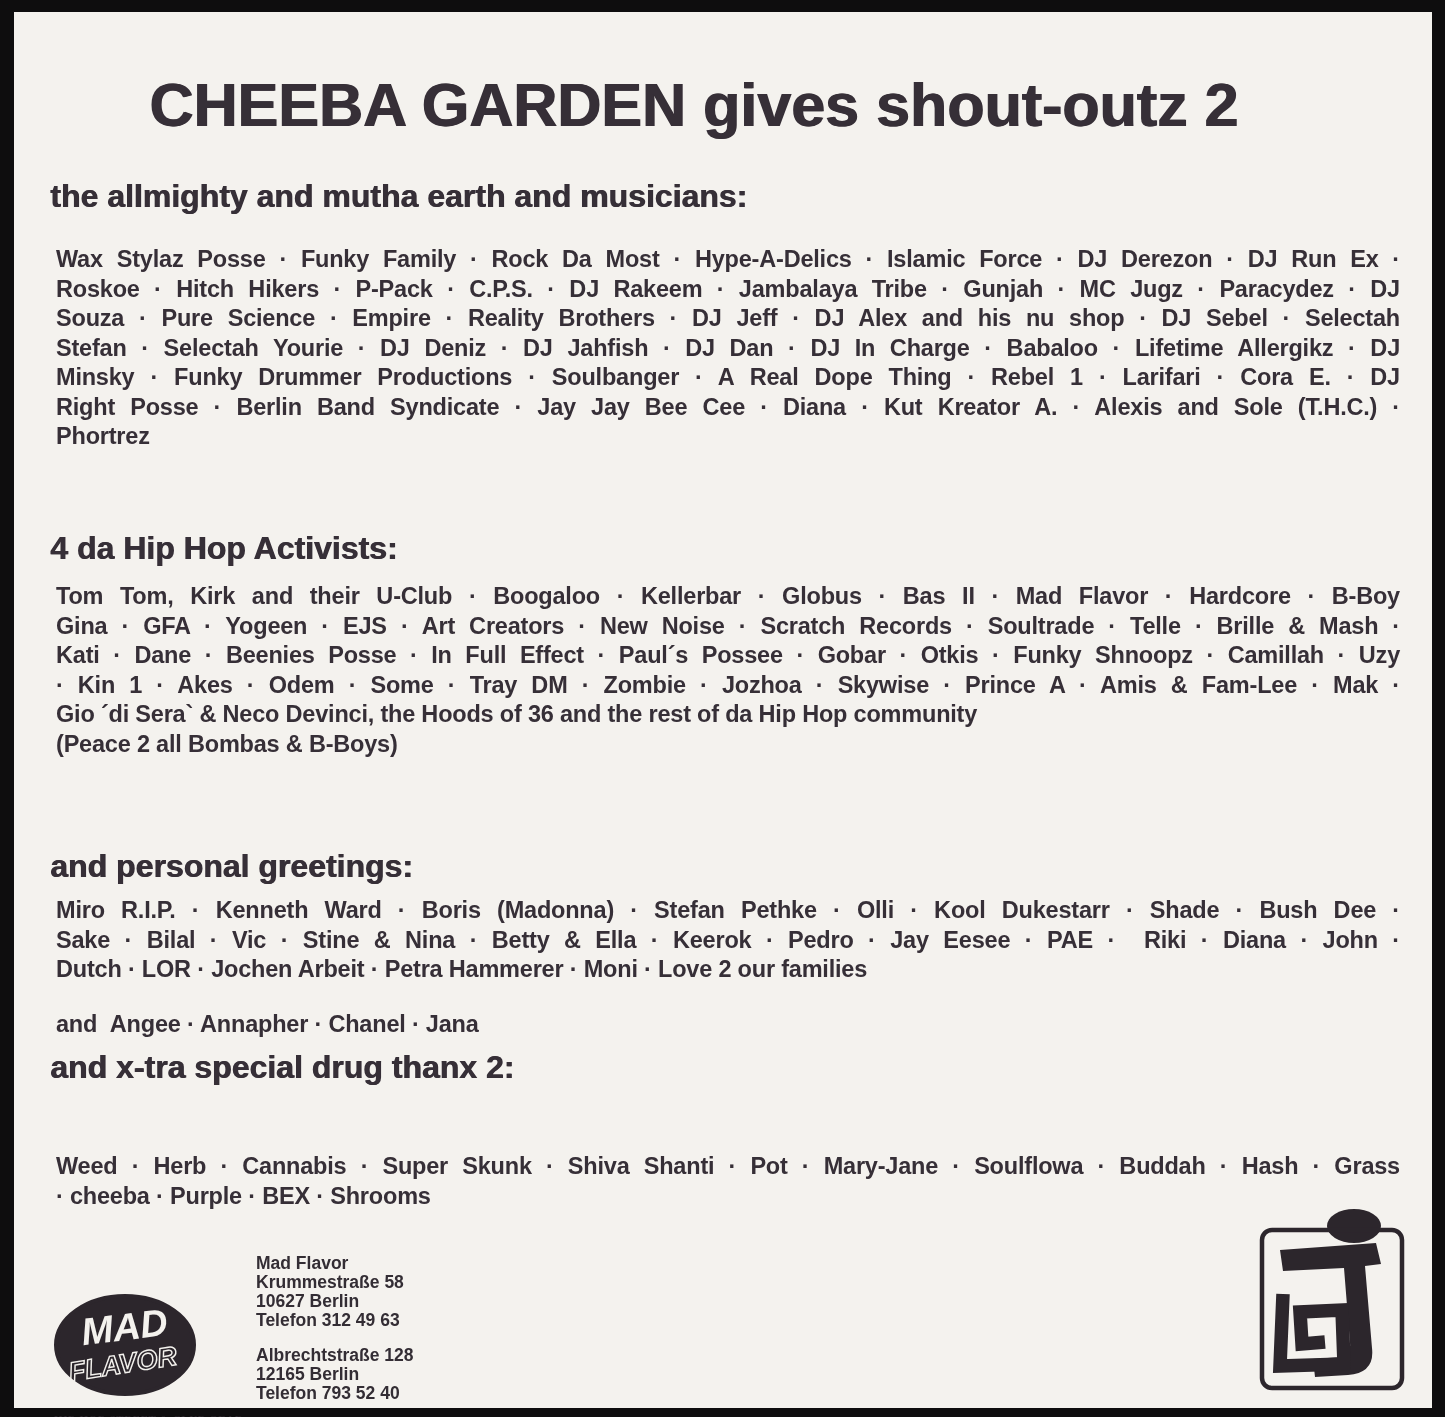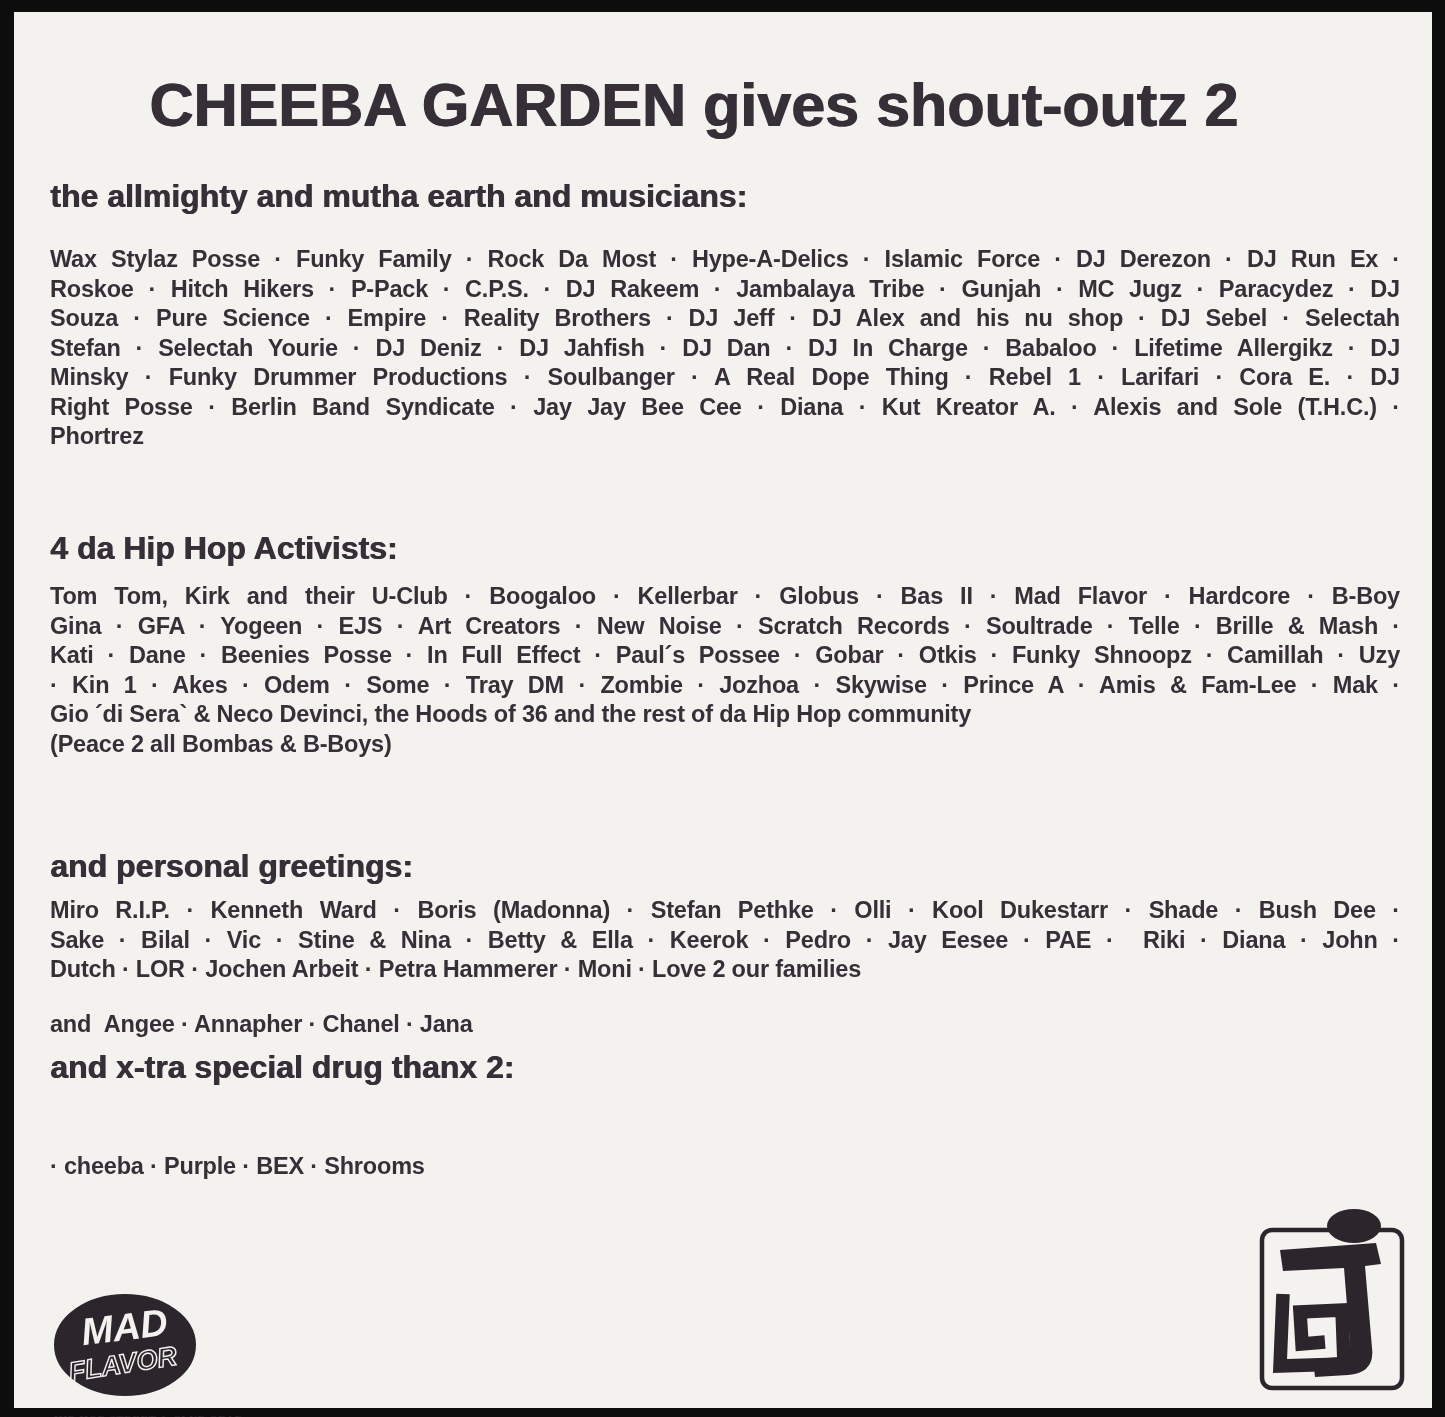--- a/index.html
+++ b/index.html
@@ -53,20 +53,21 @@
     letter-spacing: -0.2px;
   }
   .p-musicians { top: 233px; }
   .p-activists { top: 570px; }
   .p-greetings { top: 884px; }
   .p-and       { top: 998px; }
   .p-drugs     { top: 1140px; }
   .jline {
     text-align: justify;
     text-align-last: justify;
+    margin-left: 6px;
   }
   .jline.left {
     text-align: left;
     text-align-last: left;
   }
   .footer-logo {
     position: absolute;
     left: 40px;
     top: 1282px;
     width: 146px;
@@ -133,33 +134,44 @@
     <div class="jline">Miro R.I.P. · Kenneth Ward · Boris (Madonna) · Stefan Pethke · Olli · Kool Dukestarr · Shade · Bush Dee ·</div>
     <div class="jline">Sake · Bilal · Vic · Stine &amp; Nina · Betty &amp; Ella · Keerok · Pedro · Jay Eesee · PAE · &nbsp;Riki · Diana · John ·</div>
     <div class="jline left">Dutch · LOR · Jochen Arbeit · Petra Hammerer · Moni · Love 2 our families</div>
   </div>
   <div class="para p-and">
     <div class="jline left">and &nbsp;Angee · Annapher · Chanel · Jana</div>
   </div>
 
   <div class="sec-h h-drugs">and x-tra special drug thanx 2:</div>
   <div class="para p-drugs">
+    <div class="jline">Weed · Herb · Cannabis · Super Skunk · Shiva Shanti · Pot · Mary-Jane · Soulflowa · Buddah · Hash · Grass</div>
     <div class="jline left">· cheeba · Purple · BEX · Shrooms</div>
   </div>
 
   <div class="footer-logo">
     <svg viewBox="0 0 142 102" xmlns="http://www.w3.org/2000/svg">
       <ellipse cx="71" cy="51" rx="69" ry="49" fill="#2c262c"></ellipse>
       <ellipse cx="71" cy="51" rx="69" ry="49" fill="none" stroke="#2c262c" stroke-width="4"></ellipse>
       <text x="72" y="46" text-anchor="middle" font-family="Liberation Sans, sans-serif" font-size="38" font-weight="bold" font-style="italic" fill="#f4f2ee" transform="rotate(-7 72 46)">MAD</text>
       <text x="69" y="79" text-anchor="middle" font-family="Liberation Sans, sans-serif" font-size="27" font-weight="bold" font-style="italic" fill="none" stroke="#f4f2ee" stroke-width="1.4" transform="rotate(-9 69 72)">FLAVOR</text>
     </svg>
     <div class="tagline">HIP-HOP-STREET &amp; CLUB GEAR</div>
   </div>
 
+  <div class="address">
+    <div>Mad Flavor</div>
+    <div>Krummestraße 58</div>
+    <div>10627 Berlin</div>
+    <div>Telefon 312 49 63</div>
+    <div class="addr-gap"></div>
+    <div>Albrechtstraße 128</div>
+    <div>12165 Berlin</div>
+    <div>Telefon 793 52 40</div>
+  </div>
 
   <div class="label-logo">
     <svg viewBox="0 0 160 200" xmlns="http://www.w3.org/2000/svg">
       <ellipse cx="102" cy="24" rx="27" ry="17" fill="#2c262c"></ellipse>
       <rect x="10" y="28" width="140" height="158" rx="10" fill="none" stroke="#2c262c" stroke-width="4.5"></rect>
       <path d="M 28 48 L 124 41 L 129 62 L 113 64 L 120 146 Q 123 171 96 173 L 63 175 L 61 157 L 90 155 Q 99 154 98 141 L 92 66 L 31 69 Z" fill="#2c262c"></path>
       <path d="M 31 92 L 28 164 L 92 162 L 90 108 L 48 110 L 50 142 L 73 140" fill="none" stroke="#2c262c" stroke-width="13.5"></path>
     </svg>
   </div>
 

